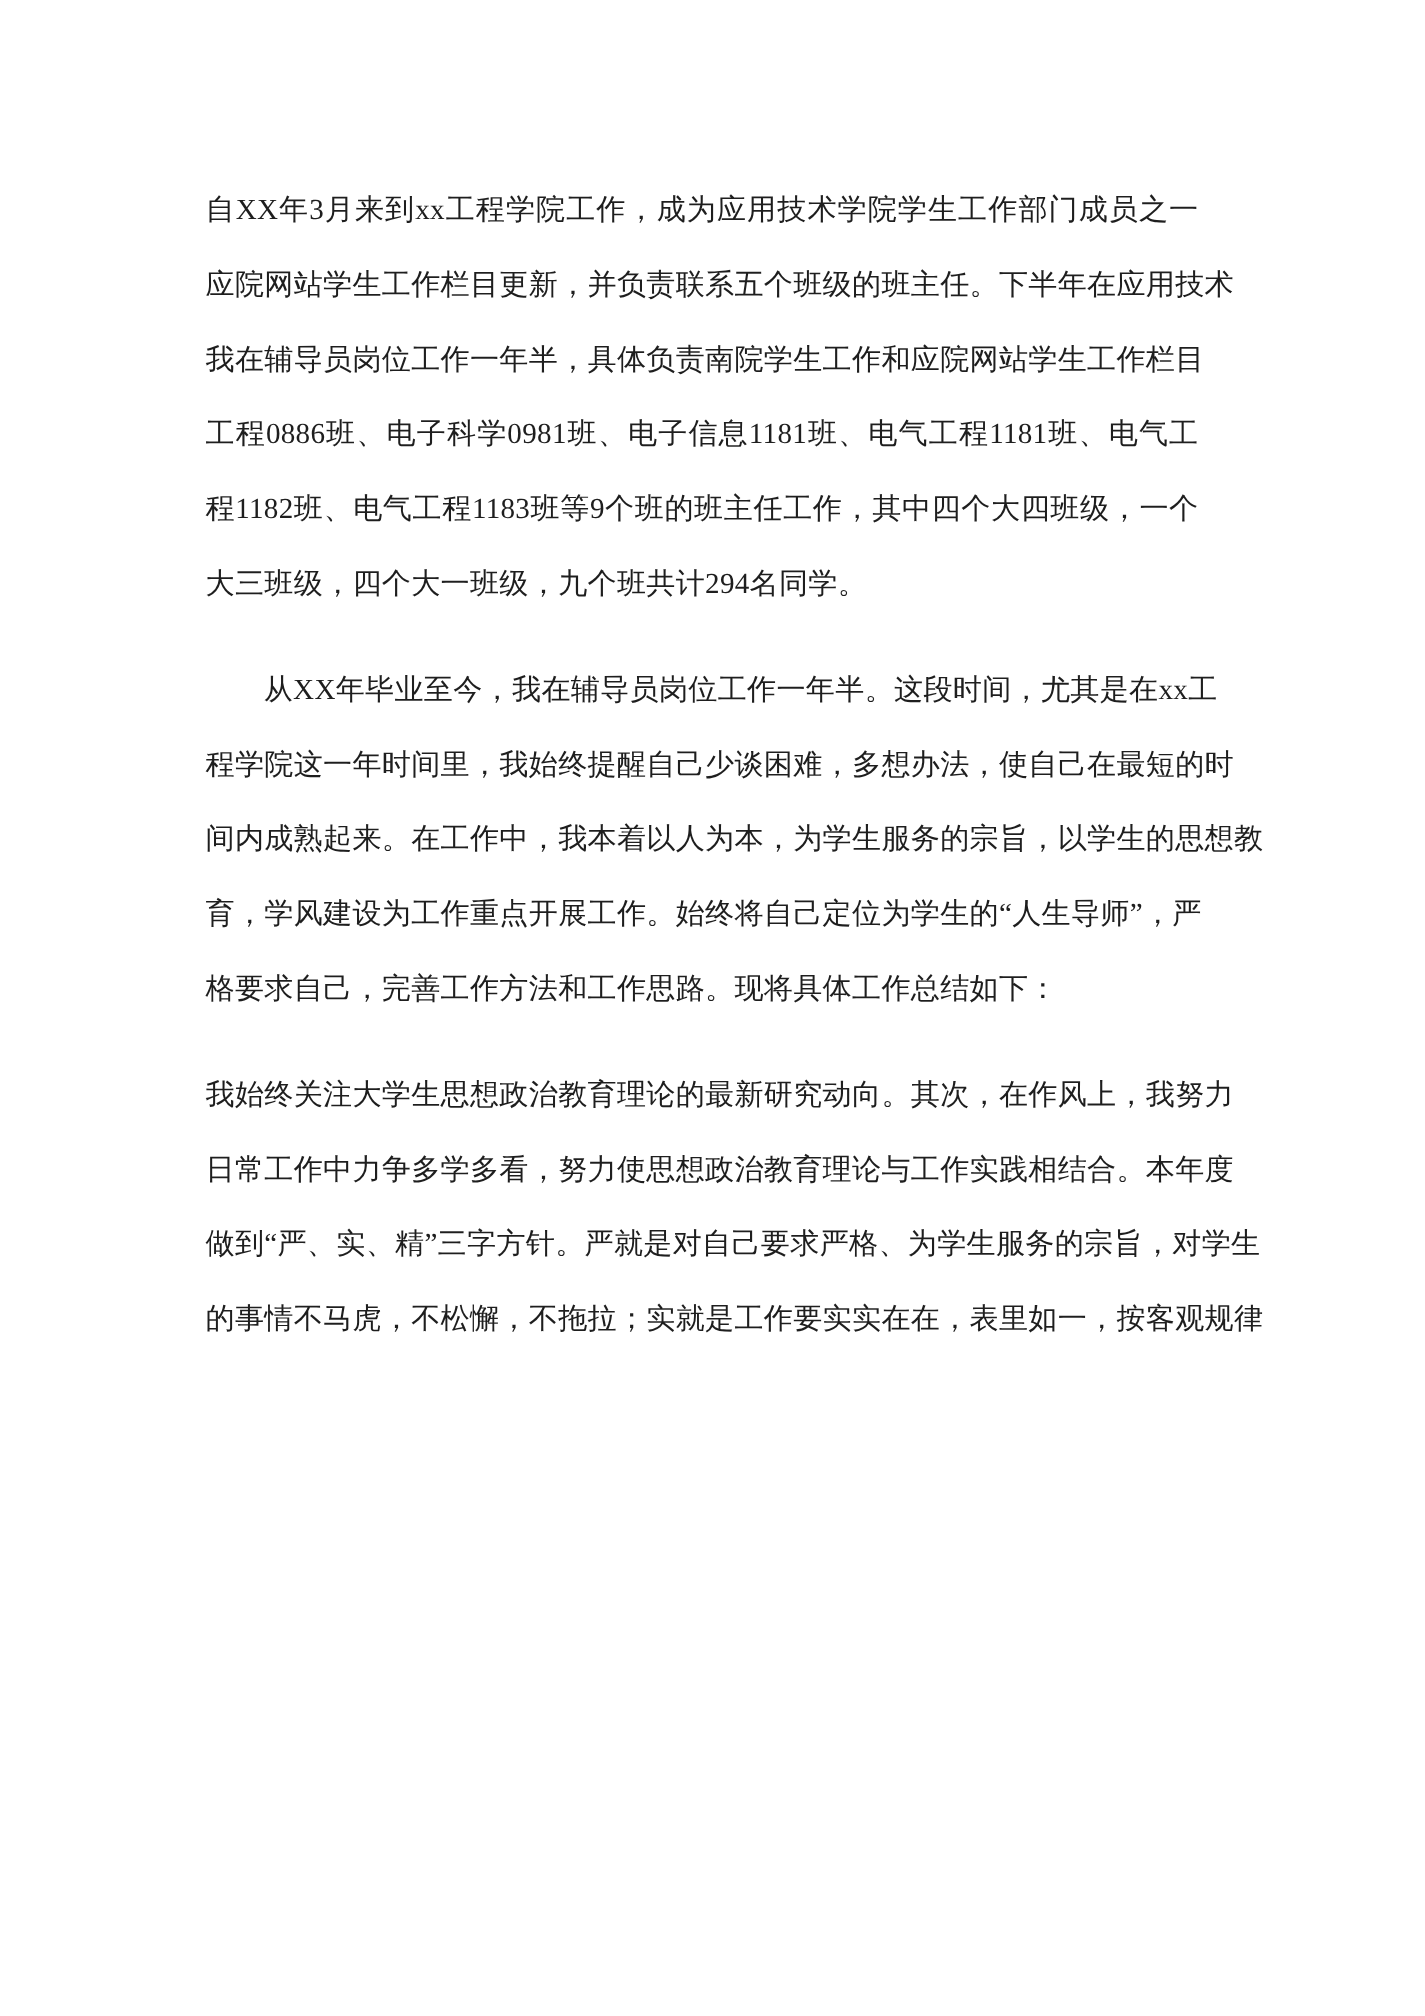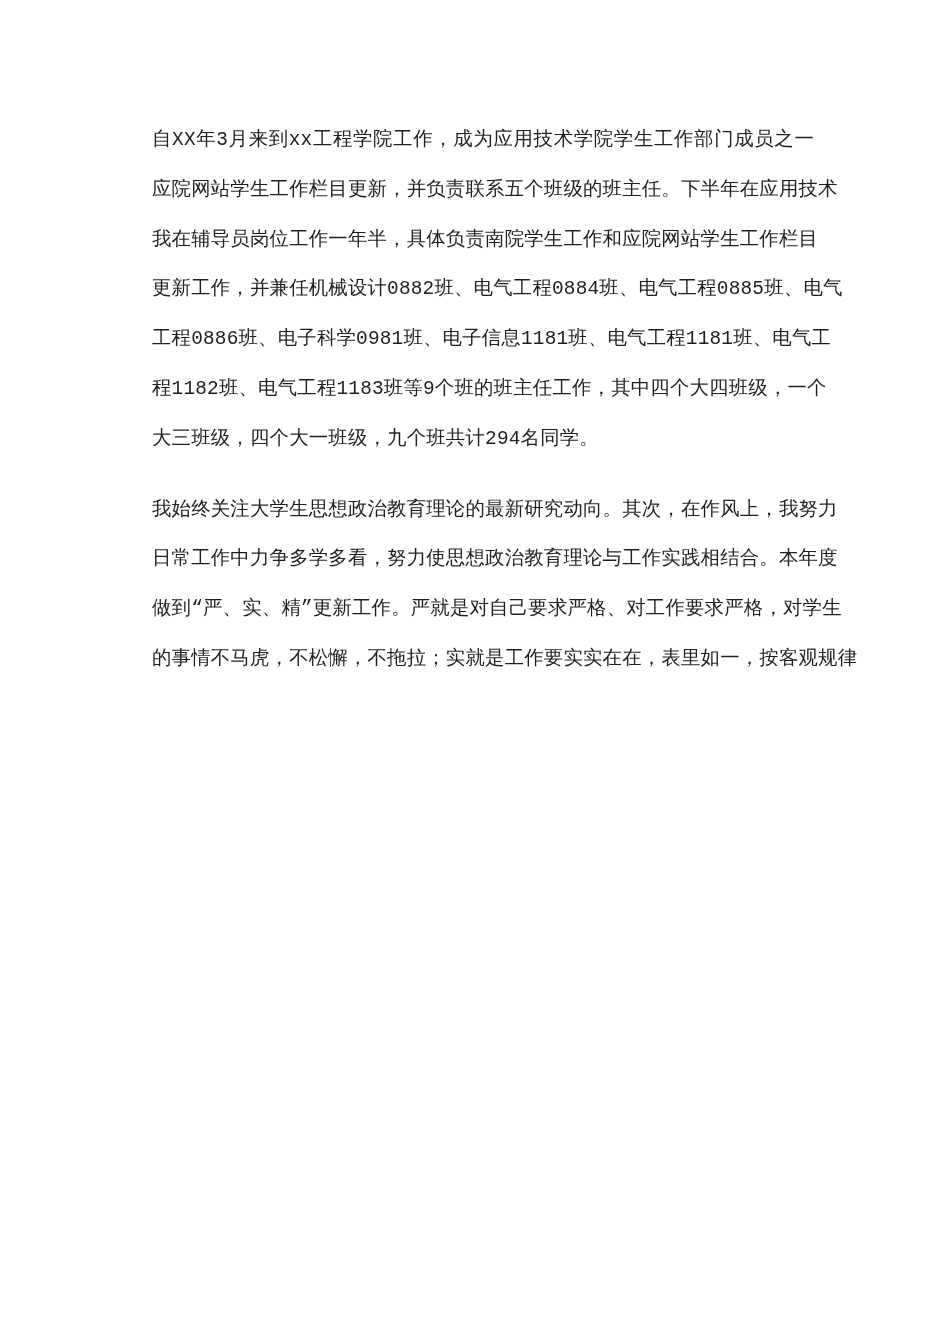--- a/index.html
+++ b/index.html
@@ -8,24 +8,24 @@
       background: #ffffff;
     }
     body {
       width: 950px;
       height: 1344px;
       position: relative;
       overflow: hidden;
     }
     .page {
       position: absolute;
-      left: 152px;
+      left: 137px;
       top: 116px;
       width: 662px;
-      font-family: Liberation Mono, monospace;
+      font-family: Liberation Serif, serif;
       font-size: 19.4px;
       line-height: 49.8px;
       color: #1e1e1e;
       text-align: justify;
       letter-spacing: 0.2px;
     }
     .para {
       margin: 0 0 21px 0;
       text-indent: 0;
     }
@@ -41,28 +41,34 @@
   </style>
 </head>
 <body>
 
 <div class="page">
 
   <div class="para">
     <span class="line">自XX年3月来到xx工程学院工作，成为应用技术学院学生工作部门成员之一</span>
     <span class="line">应院网站学生工作栏目更新，并负责联系五个班级的班主任。下半年在应用技术</span>
     <span class="line">我在辅导员岗位工作一年半，具体负责南院学生工作和应院网站学生工作栏目</span>
-    <span class="line">更新工作，并兼任机械设计0882班、电气工程0884班、电气工程0885班、电气</span>
     <span class="line">工程0886班、电子科学0981班、电子信息1181班、电气工程1181班、电气工</span>
     <span class="line">程1182班、电气工程1183班等9个班的班主任工作，其中四个大四班级，一个</span>
     <span class="line last">大三班级，四个大一班级，九个班共计294名同学。</span>
   </div>
 
+  <div class="para">
+    <span class="line" style="padding-left:2em;">从XX年毕业至今，我在辅导员岗位工作一年半。这段时间，尤其是在xx工</span>
+    <span class="line">程学院这一年时间里，我始终提醒自己少谈困难，多想办法，使自己在最短的时</span>
+    <span class="line">间内成熟起来。在工作中，我本着以人为本，为学生服务的宗旨，以学生的思想教</span>
+    <span class="line">育，学风建设为工作重点开展工作。始终将自己定位为学生的“人生导师”，严</span>
+    <span class="line last">格要求自己，完善工作方法和工作思路。现将具体工作总结如下：</span>
+  </div>
 
 
   <div class="para">
     <span class="line">我始终关注大学生思想政治教育理论的最新研究动向。其次，在作风上，我努力</span>
     <span class="line">日常工作中力争多学多看，努力使思想政治教育理论与工作实践相结合。本年度</span>
-    <span class="line">做到“严、实、精”更新工作。严就是对自己要求严格、对工作要求严格，对学生</span>
+    <span class="line">做到“严、实、精”三字方针。严就是对自己要求严格、为学生服务的宗旨，对学生</span>
     <span class="line">的事情不马虎，不松懈，不拖拉；实就是工作要实实在在，表里如一，按客观规律</span>
   </div>
 
 </div>
 
 </body></html>

